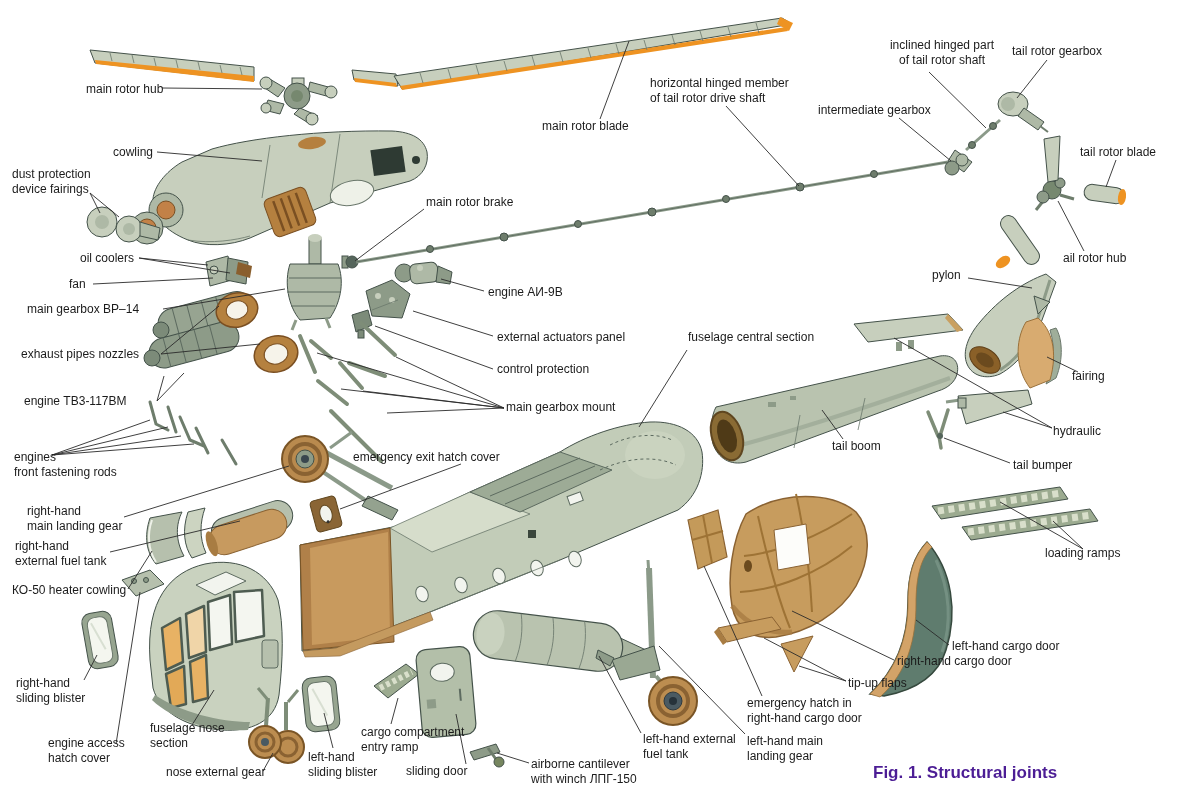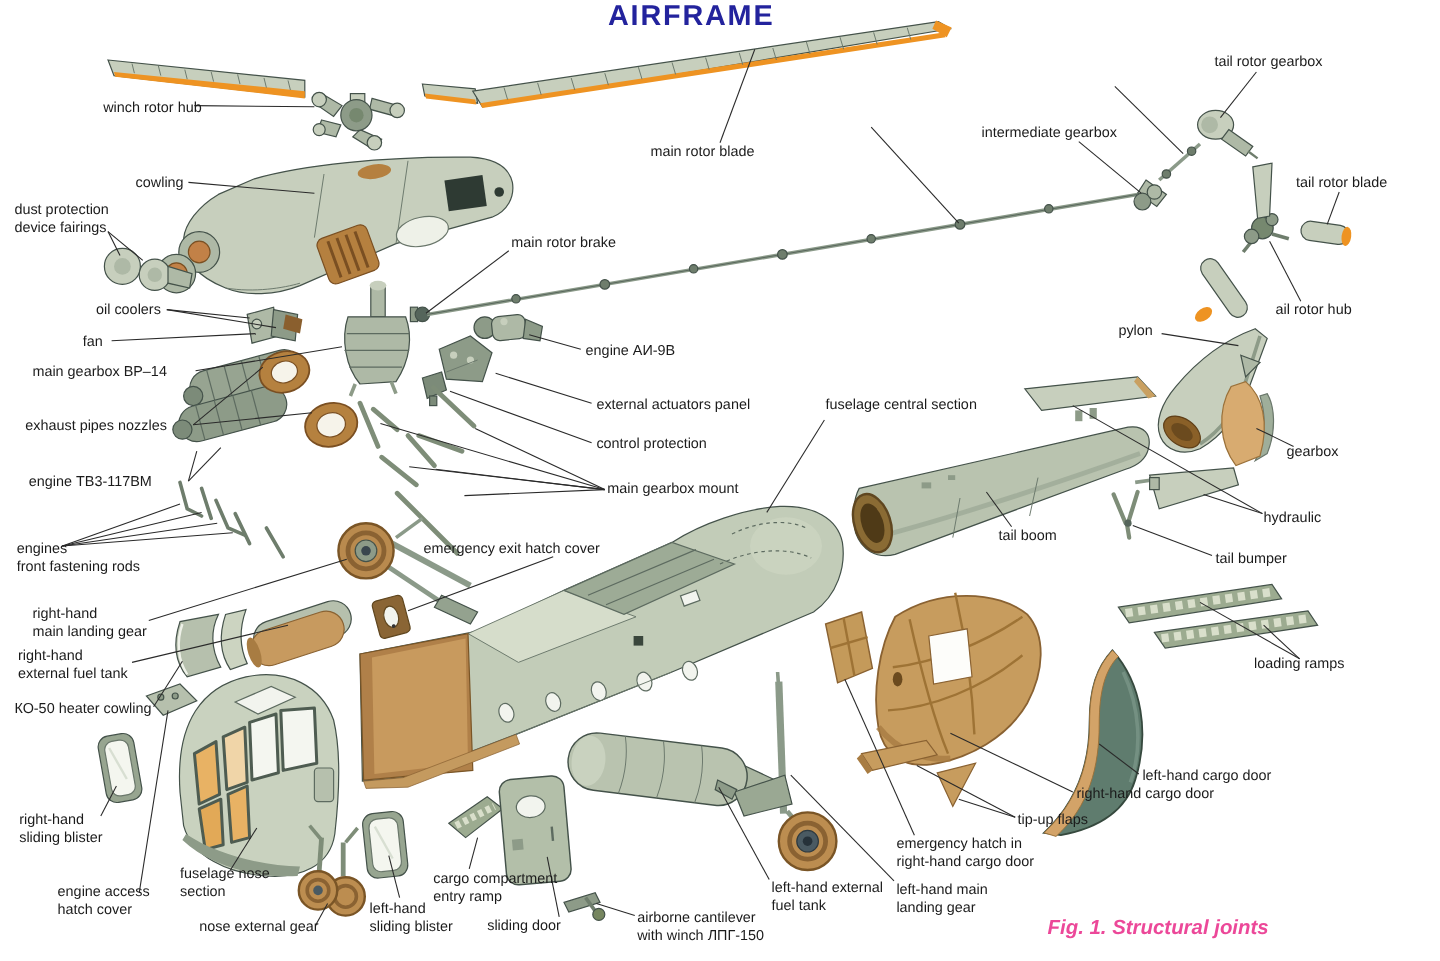--- a/index.html
+++ b/index.html
@@ -1,21 +1,21 @@
 <!DOCTYPE html>
 <html><head>
 <meta charset="utf-8">
 <style>
   html,body{margin:0;padding:0;background:#ffffff;}
   .stage{position:relative;width:1200px;height:801px;background:#ffffff;overflow:hidden;
          font-family:"Liberation Sans",sans-serif;}
   .title{position:absolute;left:576px;top:0px;transform:translateX(-50%);
          font-size:24px;font-weight:bold;letter-spacing:1.5px;color:#23239d;white-space:nowrap;}
-  .caption{position:absolute;left:873px;top:763px;font-size:17px;font-weight:bold;font-style:italic;
-           color:#ec4899;white-space:nowrap;}
+  .caption{position:absolute;left:873px;top:763px;font-size:17px;font-weight:bold;
+           color:#4c1d95;white-space:nowrap;}
   .lbl{position:absolute;font-size:12px;line-height:15px;color:#1b1b1b;white-space:pre-line;}
   .lbl.center{text-align:center;}
   svg{position:absolute;left:0;top:0;}
   .ml{fill:#c7cfbd}.mm{fill:#aeb9a6}.md{fill:#8d9b88}.mdd{fill:#76886f}
   .ol{stroke:#44524a;stroke-width:1}
   .org{fill:#ee9322}
   .ldr{stroke:#2a2a2a;stroke-width:0.9;fill:none}
   .seam{stroke:#6a776b;stroke-width:0.8;fill:none}
 </style>
 </head>
@@ -491,23 +491,22 @@
     <line x1="504" y1="408" x2="317" y2="353"></line>
         <line x1="504" y1="408" x2="341" y2="389"></line>
     <line x1="504" y1="408" x2="363" y2="391"></line>
         <line x1="504" y1="408" x2="387" y2="413"></line>
     <line x1="504" y1="408" x2="396" y2="357"></line>
     <line x1="687" y1="350" x2="639" y2="427"></line>
     <line x1="461" y1="464" x2="340" y2="509"></line>
   </g>
 </svg>
 
-<div class="title">AIRFRAME</div>
-
-<div class="lbl" style="left:86px;top:82px">winch rotor hub</div>
+
+<div class="lbl" style="left:86px;top:82px">main rotor hub</div>
 <div class="lbl" style="left:113px;top:145px">cowling</div>
 <div class="lbl" style="left:12px;top:167px">dust protection
 device fairings</div>
 <div class="lbl" style="left:80px;top:251px">oil coolers</div>
 <div class="lbl" style="left:69px;top:277px">fan</div>
 <div class="lbl" style="left:27px;top:302px">main gearbox ВР–14</div>
 <div class="lbl" style="left:21px;top:347px">exhaust pipes nozzles</div>
 <div class="lbl" style="left:24px;top:394px">engine ТВ3-117ВМ</div>
 <div class="lbl" style="left:14px;top:450px">engines
 front fastening rods</div>
@@ -536,26 +535,30 @@
 landing gear</div>
 <div class="lbl" style="left:747px;top:696px">emergency hatch in
 right-hand cargo door</div>
 <div class="lbl" style="left:848px;top:676px">tip-up flaps</div>
 <div class="lbl" style="left:897px;top:654px">right-hand cargo door</div>
 <div class="lbl" style="left:952px;top:639px">left-hand cargo door</div>
 <div class="lbl" style="left:1045px;top:546px">loading ramps</div>
 <div class="lbl" style="left:1013px;top:458px">tail bumper</div>
 <div class="lbl" style="left:1053px;top:424px">hydraulic</div>
 <div class="lbl" style="left:832px;top:439px">tail boom</div>
-<div class="lbl" style="left:1072px;top:369px">gearbox</div>
+<div class="lbl" style="left:1072px;top:369px">fairing</div>
 <div class="lbl" style="left:932px;top:268px">pylon</div>
 <div class="lbl" style="left:1063px;top:251px">ail rotor hub</div>
 <div class="lbl" style="left:1080px;top:145px">tail rotor blade</div>
 <div class="lbl" style="left:1012px;top:44px">tail rotor gearbox</div>
+<div class="lbl center" style="left:872px;top:38px;width:140px">inclined hinged part
+of tail rotor shaft</div>
 <div class="lbl" style="left:818px;top:103px">intermediate gearbox</div>
+<div class="lbl" style="left:650px;top:76px">horizontal hinged member
+of tail rotor drive shaft</div>
 <div class="lbl" style="left:542px;top:119px">main rotor blade</div>
 <div class="lbl" style="left:426px;top:195px">main rotor brake</div>
 <div class="lbl" style="left:488px;top:285px">engine АИ-9В</div>
 <div class="lbl" style="left:497px;top:330px">external actuators panel</div>
 <div class="lbl" style="left:497px;top:362px">control protection</div>
 <div class="lbl" style="left:506px;top:400px">main gearbox mount</div>
 <div class="lbl" style="left:688px;top:330px">fuselage central section</div>
 <div class="lbl" style="left:353px;top:450px">emergency exit hatch cover</div>
 
 <div class="caption">Fig. 1. Structural joints</div>

